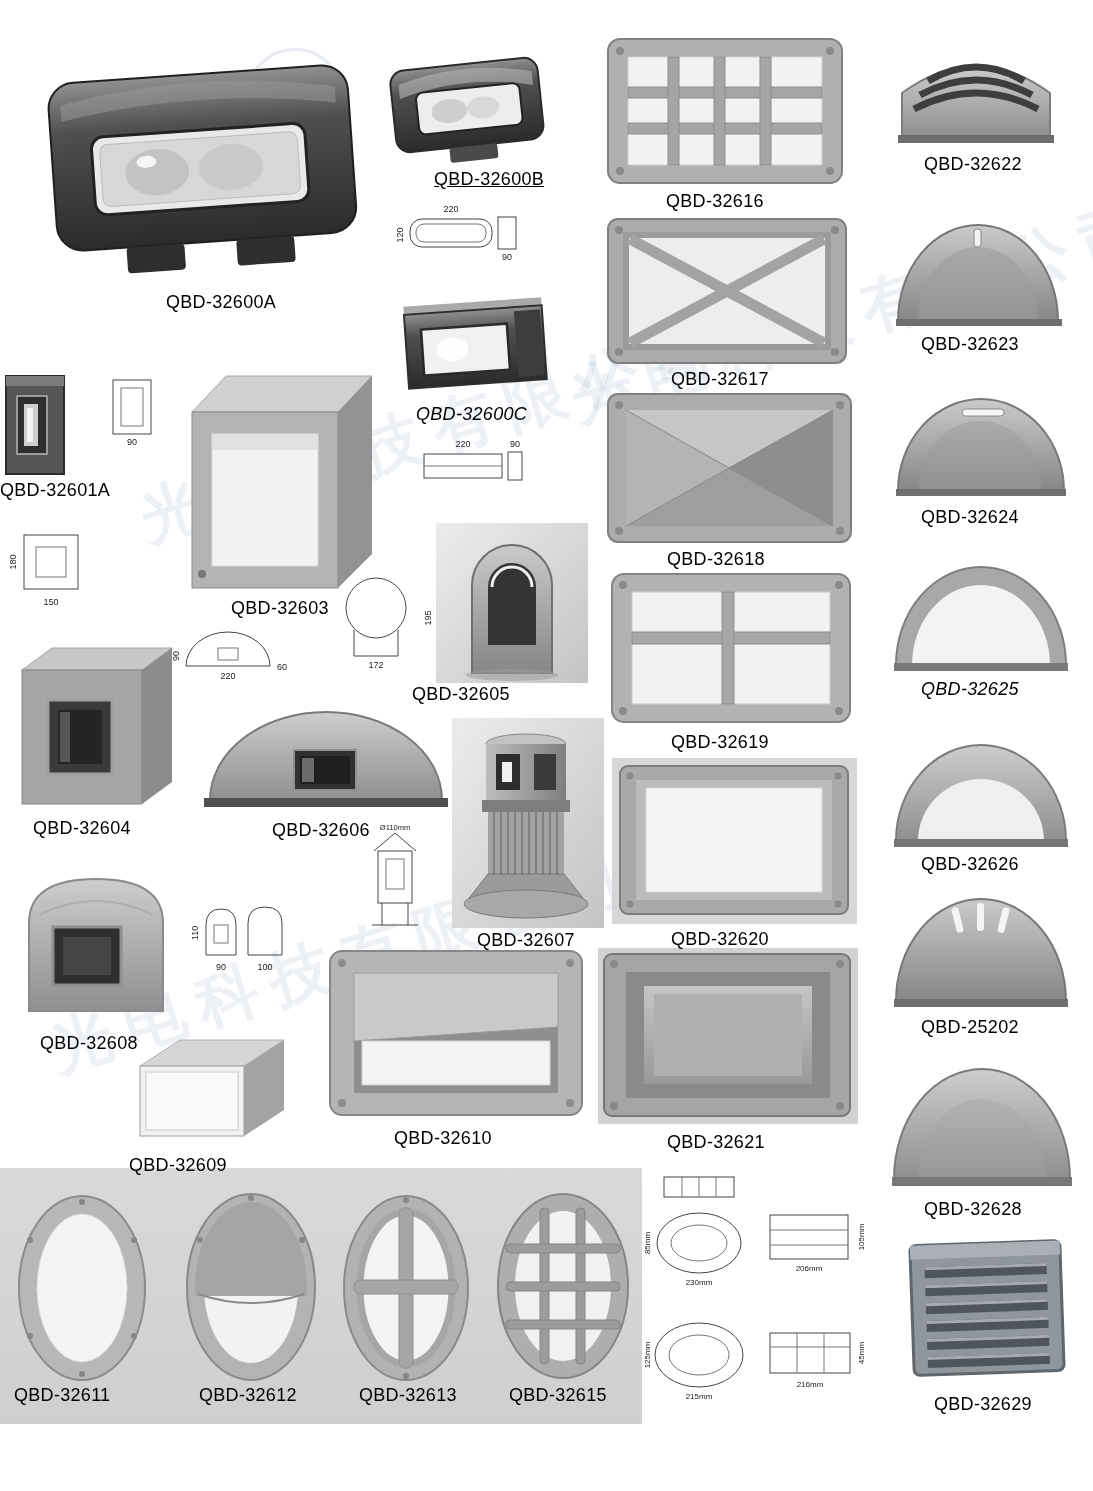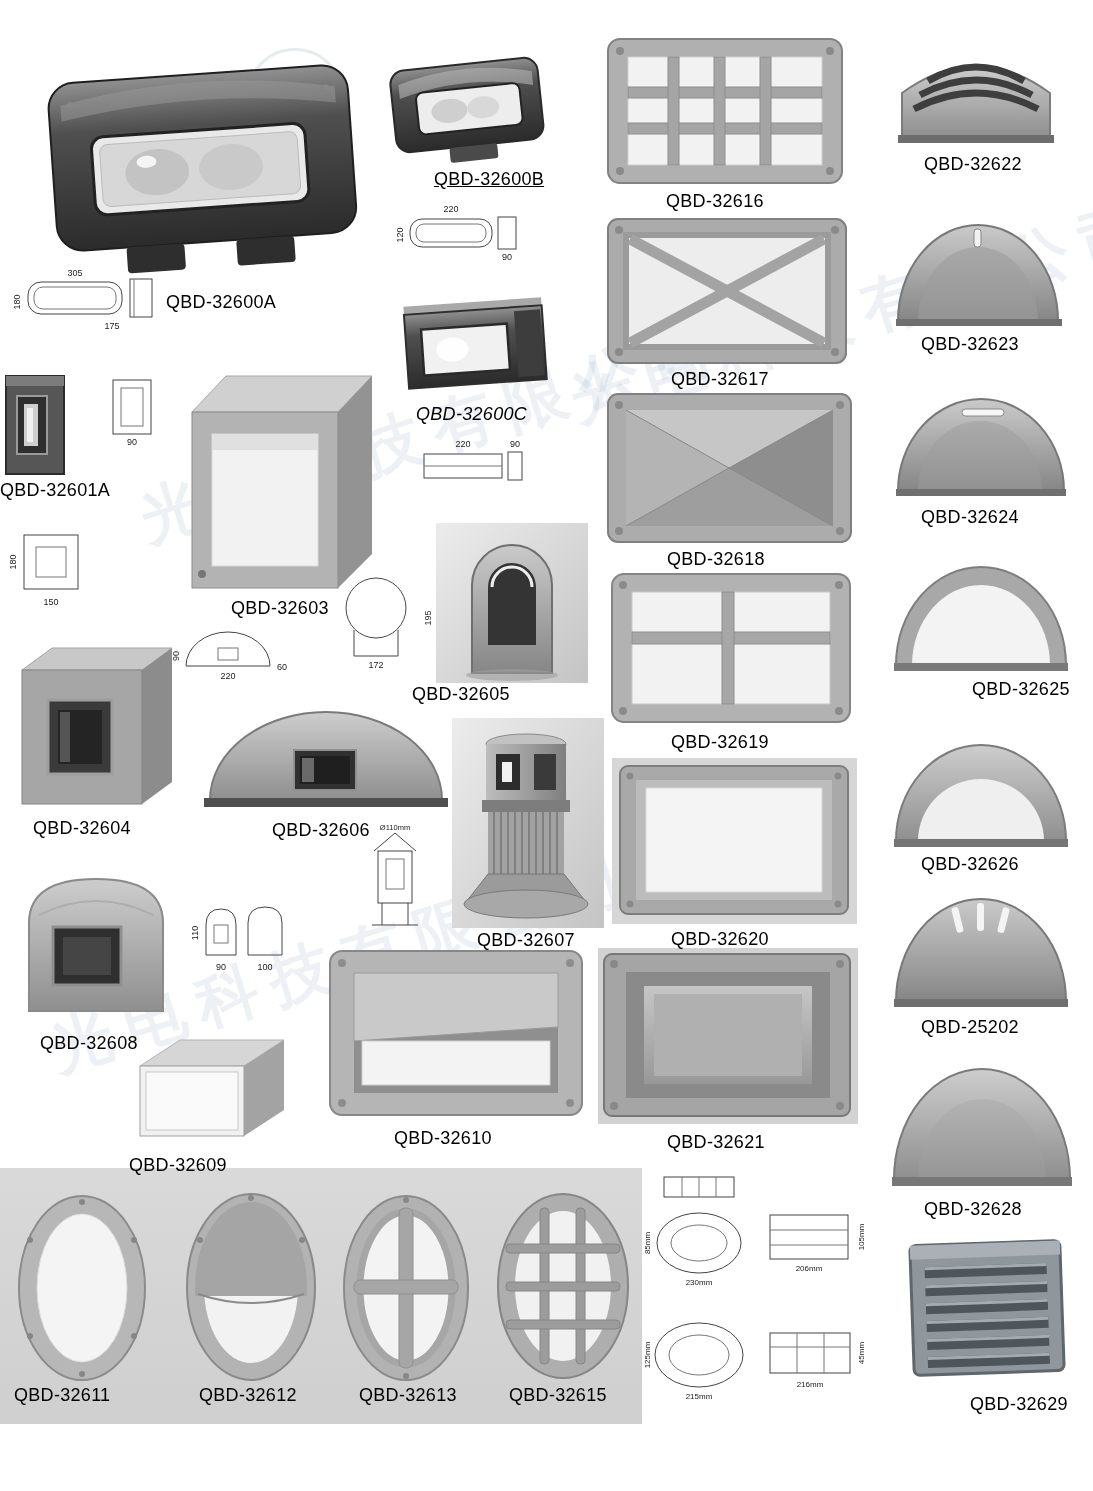--- a/index.html
+++ b/index.html
@@ -420,31 +420,20 @@
         <rect x="24" y="86" width="122" height="11" fill="#4e555b"></rect>
           <rect x="24" y="86" width="122" height="3" fill="#a5abb0"></rect>
         <rect x="24" y="104" width="122" height="11" fill="#4e555b"></rect>
           <rect x="24" y="104" width="122" height="3" fill="#a5abb0"></rect>
         <rect x="24" y="122" width="122" height="11" fill="#4e555b"></rect>
           <rect x="24" y="122" width="122" height="3" fill="#a5abb0"></rect>
       </g>
     </svg>
   </div>
 
-  <div class="drawing" style="left:12px;top:266px;">
-    <svg width="150" height="65" viewBox="0 0 150 65">
-      <rect x="16" y="16" width="94" height="32" rx="13" fill="none" stroke="#444444"></rect>
-      <rect x="22" y="21" width="82" height="22" rx="9" fill="none" stroke="#777777"></rect>
-      <rect x="118" y="13" width="22" height="38" fill="none" stroke="#444444"></rect>
-      <line x1="122" y1="13" x2="122" y2="51" stroke="#777777"></line>
-      <text class="dim" x="63" y="10">305</text>
-      <text class="dim" transform="rotate(-90 8 36)" x="8" y="36">180</text>
-      <text class="dim" x="100" y="63">175</text>
-    </svg>
-  </div>
 
   <div class="drawing" style="left:396px;top:201px;">
     <svg width="130" height="60" viewBox="0 0 130 60">
       <rect x="14" y="18" width="82" height="28" rx="12" fill="none" stroke="#444444"></rect>
       <rect x="20" y="23" width="70" height="18" rx="8" fill="none" stroke="#777777"></rect>
       <rect x="102" y="16" width="18" height="32" fill="none" stroke="#444444"></rect>
       <text class="dim" x="55" y="11">220</text>
       <text class="dim" transform="rotate(-90 7 34)" x="7" y="34">120</text>
       <text class="dim" x="111" y="59">90</text>
     </svg>
@@ -566,19 +555,19 @@
   <div class="label" style="left:509px;top:1385px;">QBD-32615</div>
   <div class="label" style="left:666px;top:191px;">QBD-32616</div>
   <div class="label" style="left:671px;top:369px;">QBD-32617</div>
   <div class="label" style="left:667px;top:549px;">QBD-32618</div>
   <div class="label" style="left:671px;top:732px;">QBD-32619</div>
   <div class="label" style="left:671px;top:929px;">QBD-32620</div>
   <div class="label" style="left:667px;top:1132px;">QBD-32621</div>
   <div class="label" style="left:924px;top:154px;">QBD-32622</div>
   <div class="label" style="left:921px;top:334px;">QBD-32623</div>
   <div class="label" style="left:921px;top:507px;">QBD-32624</div>
-  <div class="label" style="left:972px;top:679px;">QBD-32625</div>
+  <div class="label" style="left:921px;top:679px;font-style:italic;">QBD-32625</div>
   <div class="label" style="left:921px;top:854px;">QBD-32626</div>
   <div class="label" style="left:921px;top:1017px;">QBD-25202</div>
   <div class="label" style="left:924px;top:1199px;">QBD-32628</div>
-  <div class="label" style="left:934px;top:1394px;margin-left:36px;">QBD-32629</div>
+  <div class="label" style="left:934px;top:1394px;">QBD-32629</div>
 
 </div>
 
 </body></html>

